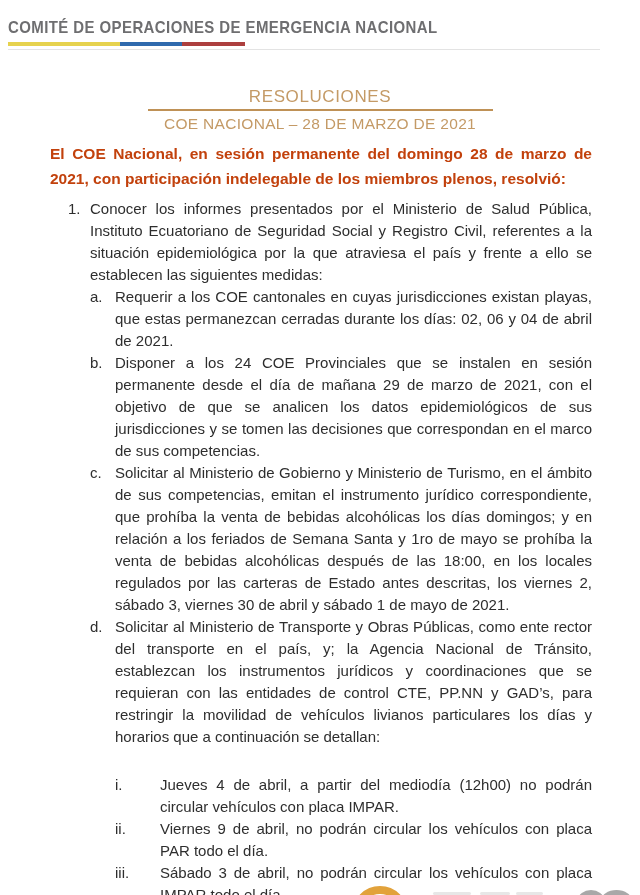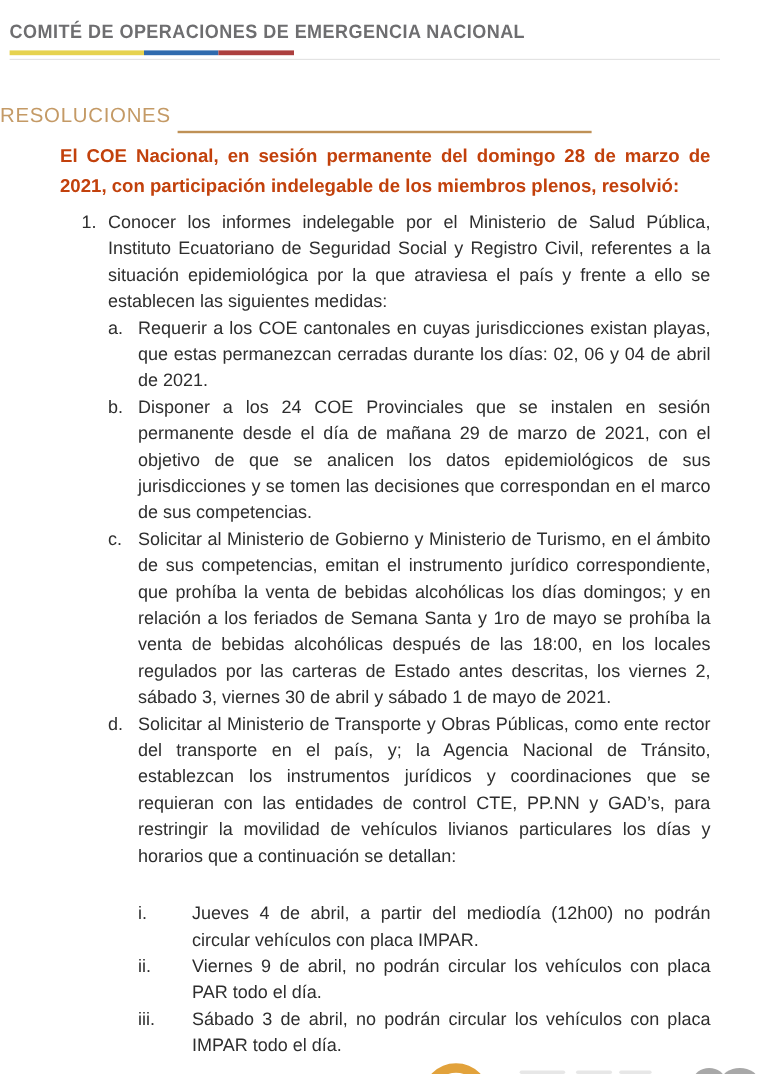--- a/index.html
+++ b/index.html
@@ -29,21 +29,21 @@
     display:flex;
   }
   .flag-bar .fy{flex:0 0 112px;background:#e6d24e;}
   .flag-bar .fb{flex:0 0 62px;background:#2f6aad;}
   .flag-bar .fr{flex:0 0 63px;background:#ac3f3e;}
   .header-rule{
     margin:3px 0 0 8px;
     width:592px;height:1px;background:#e3e3e3;
   }
   
-  .title-block{margin-top:36px;}
+  .title-block{margin-top:36px;text-align:center;}
   .doc-title{
     font-size:17px;
     letter-spacing:.6px;
     color:#c49a66;
     line-height:21px;
   }
   .title-rule{
     width:345px;height:0;
     margin:2px auto 3px auto;
     border-top:2px solid #bf9156;
@@ -101,29 +101,30 @@
       <span class="fy"></span>
       <span class="fb"></span>
       <span class="fr"></span>
     </div>
     <div class="header-rule"></div>
   </div>
 
   <div class="title-block">
     <div class="doc-title">RESOLUCIONES</div>
     <div class="title-rule"></div>
+    <div class="doc-subtitle">COE NACIONAL – 28 DE MARZO DE 2021</div>
   </div>
 
   <div class="content">
 
     <p class="intro">El COE Nacional, en sesión permanente del domingo 28 de marzo de 2021, con participación indelegable de los miembros plenos, resolvió:</p>
 
     <div class="row row-l1">
       <span class="lbl">1.</span>
-      <div class="body">Conocer los informes indelegable por el Ministerio de Salud Pública, Instituto Ecuatoriano de Seguridad Social y Registro Civil, referentes a la situación epidemiológica por la que atraviesa el país y frente a ello se establecen las siguientes medidas:</div>
+      <div class="body">Conocer los informes presentados por el Ministerio de Salud Pública, Instituto Ecuatoriano de Seguridad Social y Registro Civil, referentes a la situación epidemiológica por la que atraviesa el país y frente a ello se establecen las siguientes medidas:</div>
     </div>
 
     <div class="row row-alpha">
       <span class="lbl">a.</span>
       <div class="body">Requerir a los COE cantonales en cuyas jurisdicciones existan playas, que estas permanezcan cerradas durante los días: 02, 06 y 04 de abril de 2021.</div>
     </div>
 
     <div class="row row-alpha">
       <span class="lbl">b.</span>
       <div class="body">Disponer a los 24 COE Provinciales que se instalen en sesión permanente desde el día de mañana 29 de marzo de 2021, con el objetivo de que se analicen los datos epidemiológicos de sus jurisdicciones y se tomen las decisiones que correspondan en el marco de sus competencias.</div>

